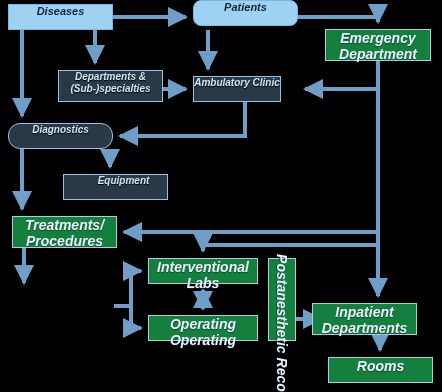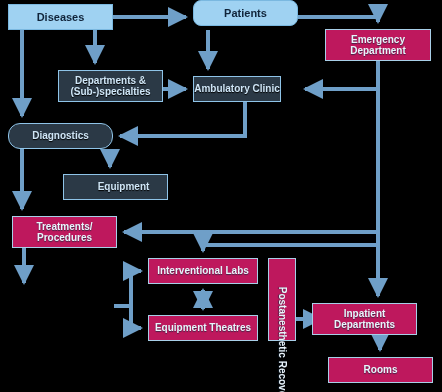--- a/index.html
+++ b/index.html
@@ -1,27 +1,27 @@
 <!DOCTYPE html>
 <html><head>
 <meta charset="utf-8">
 <style>
   html,body{margin:0;padding:0;background:#000;}
   #stage{position:relative;width:442px;height:392px;background:#000;
          font-family:"Liberation Sans",sans-serif;overflow:hidden;}
-  .node{position:absolute;box-sizing:border-box;display:flex;align-items:center;
-        justify-content:center;text-align:center;line-height:1.15;font-weight:bold;z-index:5;}
+  .node{position:absolute;box-sizing:border-box;display:flex;align-items:flex-start;
+        justify-content:center;text-align:center;line-height:1.15;font-weight:bold;z-index:5;font-style:italic;}
   .node span{display:block;width:100%;}
   
   .s-light{background:#9fd2f2;border:1px solid #7ab8e0;color:#10243a;font-size:11px;}
   
   .s-dark{background:#2b3946;border:1px solid #8fc4e8;color:#cfe6f7;font-size:10px;
           text-shadow:0 1px 1px #000;}
   
-  .s-mid{background:#be185d;border:1px solid #a8cfe8;color:#eaf4fb;font-size:10px;
+  .s-mid{background:#15803d;border:1px solid #a8cfe8;color:#eaf4fb;font-size:14px;
          text-shadow:0 1px 1px rgba(20,40,60,.7);}
   .rot span{transform:rotate(90deg);white-space:nowrap;}
   svg.wires{position:absolute;left:0;top:0;width:442px;height:392px;z-index:1;}
 </style>
 </head>
 <body>
 
 <div id="stage">
 
   <svg class="wires" viewBox="0 0 442 392">
@@ -103,21 +103,21 @@
   <div class="node s-mid" style="left:12px;top:216px;width:105px;height:32px;">
     <span>Treatments/<br>Procedures</span>
   </div>
 
 
   <div class="node s-mid" style="left:148px;top:258px;width:110px;height:26px;">
     <span>Interventional Labs</span>
   </div>
 
   <div class="node s-mid" style="left:148px;top:315px;width:110px;height:26px;">
-    <span>Equipment Theatres</span>
+    <span>Operating Operating</span>
   </div>
 
   <div class="node s-mid rot" style="left:268px;top:258px;width:28px;height:83px;">
     <span>Postanesthetic Recovery</span>
   </div>
 
   <div class="node s-mid" style="left:312px;top:303px;width:105px;height:32px;">
     <span>Inpatient<br>Departments</span>
   </div>
 

